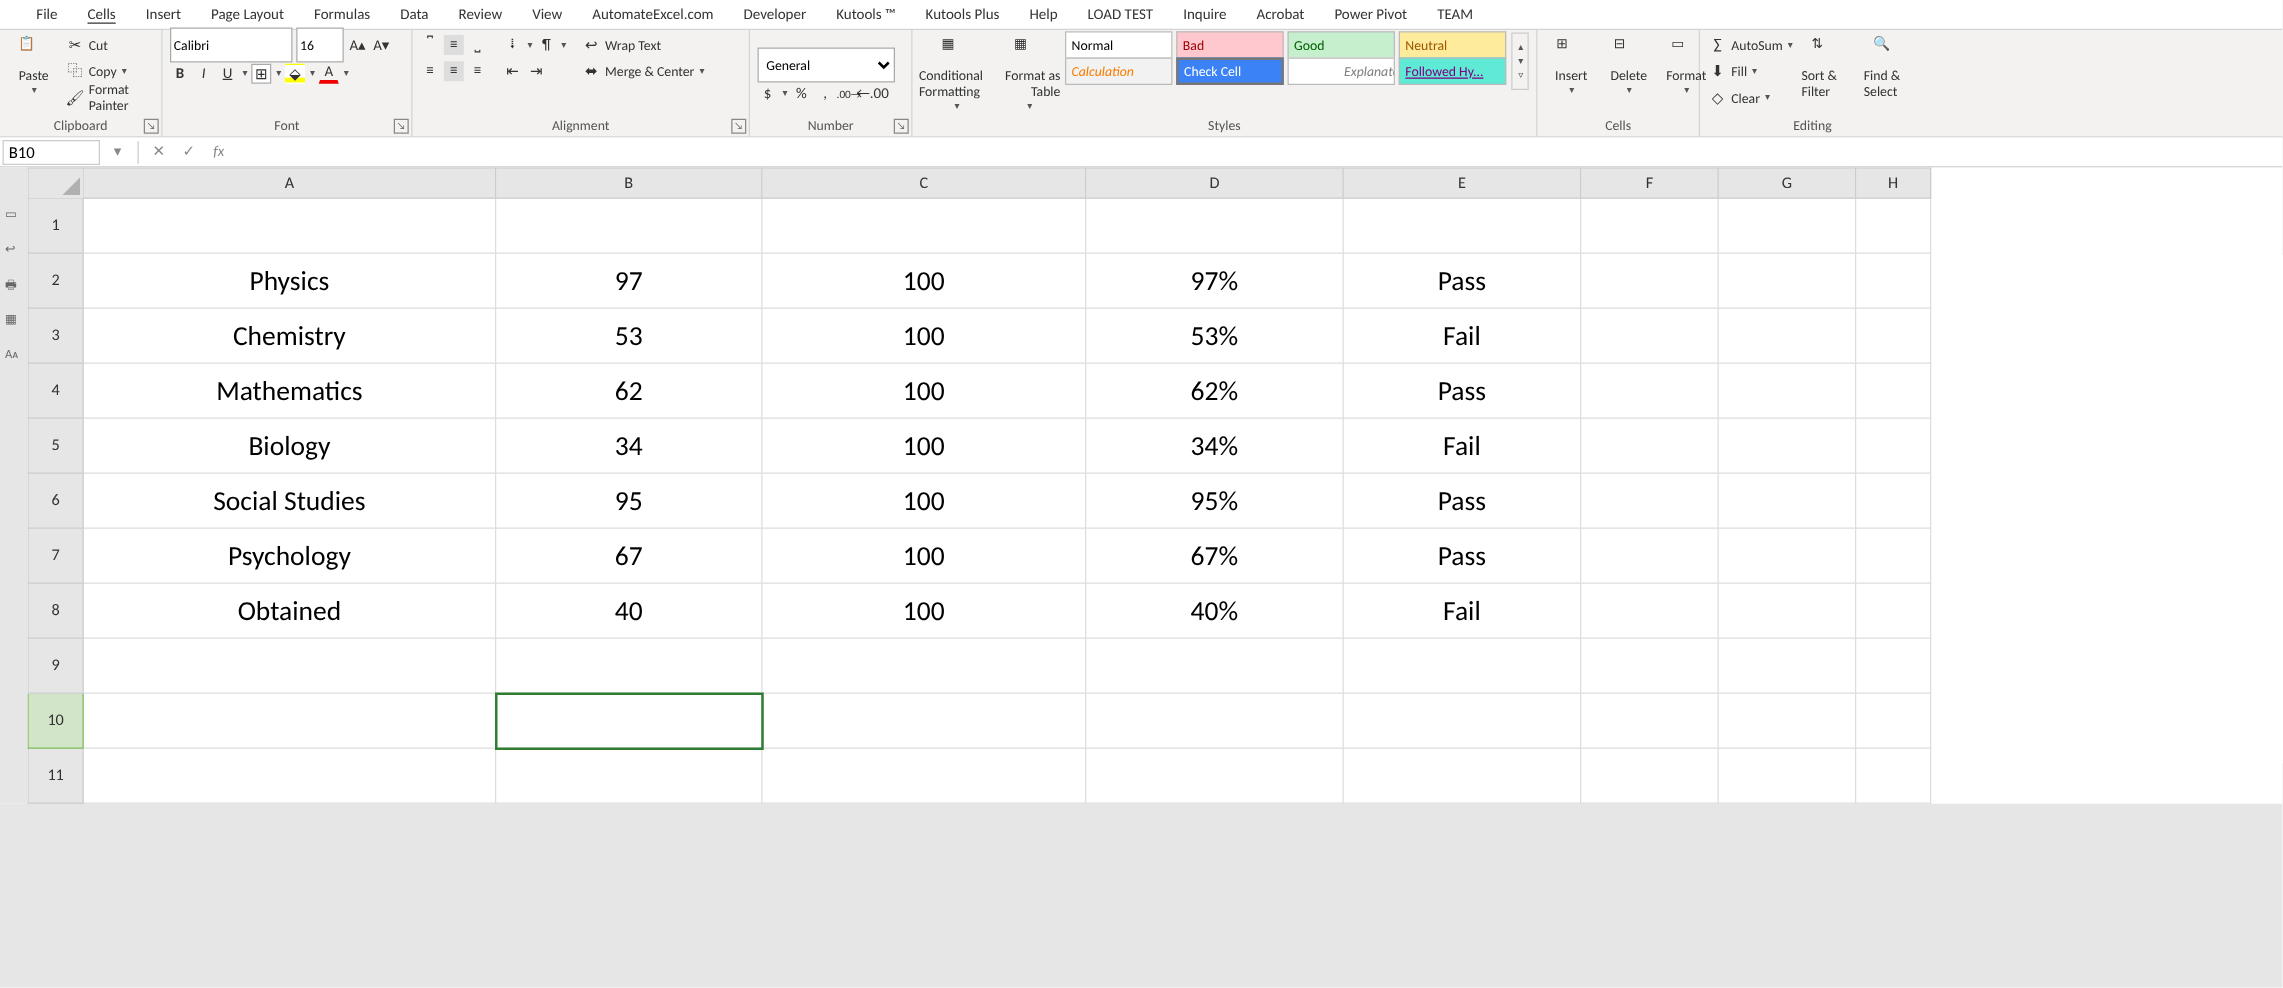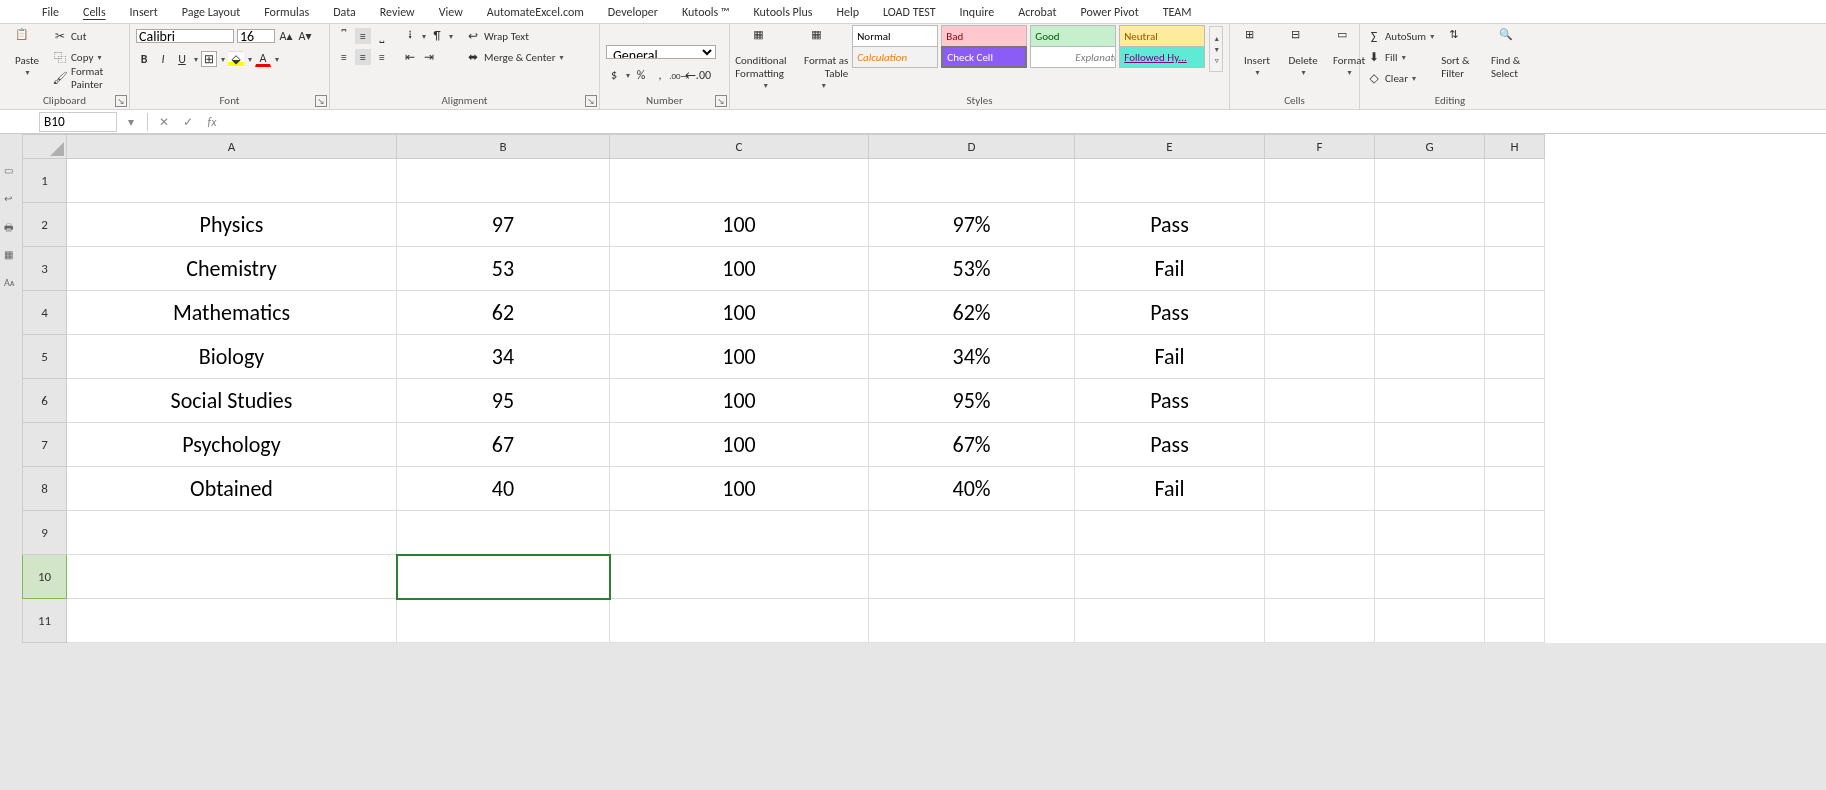--- a/index.html
+++ b/index.html
@@ -1,44 +1,44 @@
 <!DOCTYPE html>
 <html><head>
 <meta charset="utf-8">
 <style>
 * { box-sizing: border-box; margin: 0; padding: 0; font-family: "Segoe UI", Calibri, sans-serif; }
 body { background: #e6e6e6; overflow: hidden; width: 1826px; height: 790px; }
-.ribbon-tabs { background: #fff; height: 24px; display: flex; align-items: center; padding-left: 30px; gap: 0; font-size: 12px; border-bottom: 1px solid #d4d4d4; }
+.ribbon-tabs { background: #fff; height: 24px; display: flex; align-items: center; padding-left: 17px; gap: 0; font-size: 12px; border-bottom: 1px solid #d4d4d4; }
 .ribbon-tabs .tab { padding: 4px 12px; cursor: pointer; color: #333; }
 .ribbon-tabs .tab.active { text-decoration: underline; text-underline-offset: 3px; font-weight: 400; }
 .ribbon { background: #f3f2f1; height: 86px; display: flex; border-bottom: 1px solid #d4d4d4; }
 .group { display: flex; flex-direction: column; justify-content: space-between; border-right: 1px solid #d4d4d4; padding: 2px 6px 0 6px; position: relative; }
 .group-body { flex: 1; display: flex; align-items: flex-start; gap: 4px; }
 .group-label { text-align: center; font-size: 11px; color: #555; padding: 2px 0; position: relative; }
 .launcher { position: absolute; right: 2px; bottom: 2px; width: 12px; height: 12px; border: 1px solid #888; font-size: 8px; display: flex; align-items: center; justify-content: center; color: #666; }
 .btn-big { display: flex; flex-direction: column; align-items: center; justify-content: center; padding: 2px 4px; font-size: 11px; color: #333; min-width: 42px; }
 .btn-big .icon { width: 24px; height: 24px; margin-bottom: 2px; }
 .row { display: flex; gap: 3px; align-items: center; height: 20px; }
 .small-icon { width: 16px; height: 16px; display: inline-flex; align-items: center; justify-content: center; font-size: 12px; color: #333; border: 1px solid transparent; }
 .small-icon.bordered { border: 1px solid #aaa; background: #fff; }
 .txt { font-size: 11px; color: #333; }
 .dd { font-size: 8px; color: #555; margin-left: 1px; }
-select, input.font { font-size: 14px; border: 1px solid #aaa; background: #fff; height: 14px; padding: 0 2px; }
+select, input.font { font-size: 11px; border: 1px solid #aaa; background: #fff; height: 28px; padding: 0 2px; }
 .font-name { width: 98px; }
 .font-size { width: 38px; }
 .style-cell { width: 86px; height: 22px; border: 1px solid #bbb; display: flex; align-items: center; padding: 0 4px; font-size: 11px; }
 .style-normal { background:#fff; color:#000; }
 .style-bad { background:#ffc7ce; color:#9c0006; }
 .style-good { background:#c6efce; color:#006100; }
 .style-neutral { background:#ffeb9c; color:#9c5700; }
 .style-calc { background:#f2f2f2; color:#fa7d00; font-style: italic; }
-.style-check { background:#8b5cf6; color:#fff; border:2px solid #777; }
+.style-check { background:#3b82f6; color:#fff; border:2px solid #777; }
 .style-explain { background:#fff; color:#7f7f7f; font-style: italic; white-space: nowrap; overflow: hidden; padding-left: 44px; }
 .style-link { background:#5eead4; color:#800080; text-decoration: underline; white-space: nowrap; overflow: hidden; }
-.formula-bar { background: #fff; height: 24px; display: flex; align-items: center; border-bottom: 1px solid #ccc; font-size: 12px; padding-left: 37px; }
+.formula-bar { background: #fff; height: 24px; display: flex; align-items: center; border-bottom: 1px solid #ccc; font-size: 12px; }
 .name-box { width: 78px; border: 1px solid #ccc; margin: 2px; padding: 2px 4px; background: #fff; height: 20px; }
 .fb-btn { width: 24px; text-align: center; color: #888; font-size: 12px; }
 .fb-input { flex: 1; border: none; height: 20px; padding: 0 4px; }
 .grid-area { background: #fff; position: relative; }
 .leftbar { position: absolute; left:0; top:0; width: 22px; background:#e6e6e6; height: 100%; display:flex; flex-direction:column; gap:14px; padding-top:30px; align-items:center; }
 .leftbar .li { width:14px; height:14px; font-size:10px; color:#666; }
 table.sheet { border-collapse: collapse; margin-left: 22px; table-layout: fixed; }
 .colhead, .rowhead, .corner { background: #e6e6e6; border: 1px solid #ccc; text-align: center; font-size: 13px; color: #333; font-weight: normal; }
 .corner { width: 44px; height: 24px; position: relative; }
 .corner::after { content:""; position:absolute; right:2px; bottom:2px; border-left:14px solid transparent; border-bottom:14px solid #b0b0b0; }

